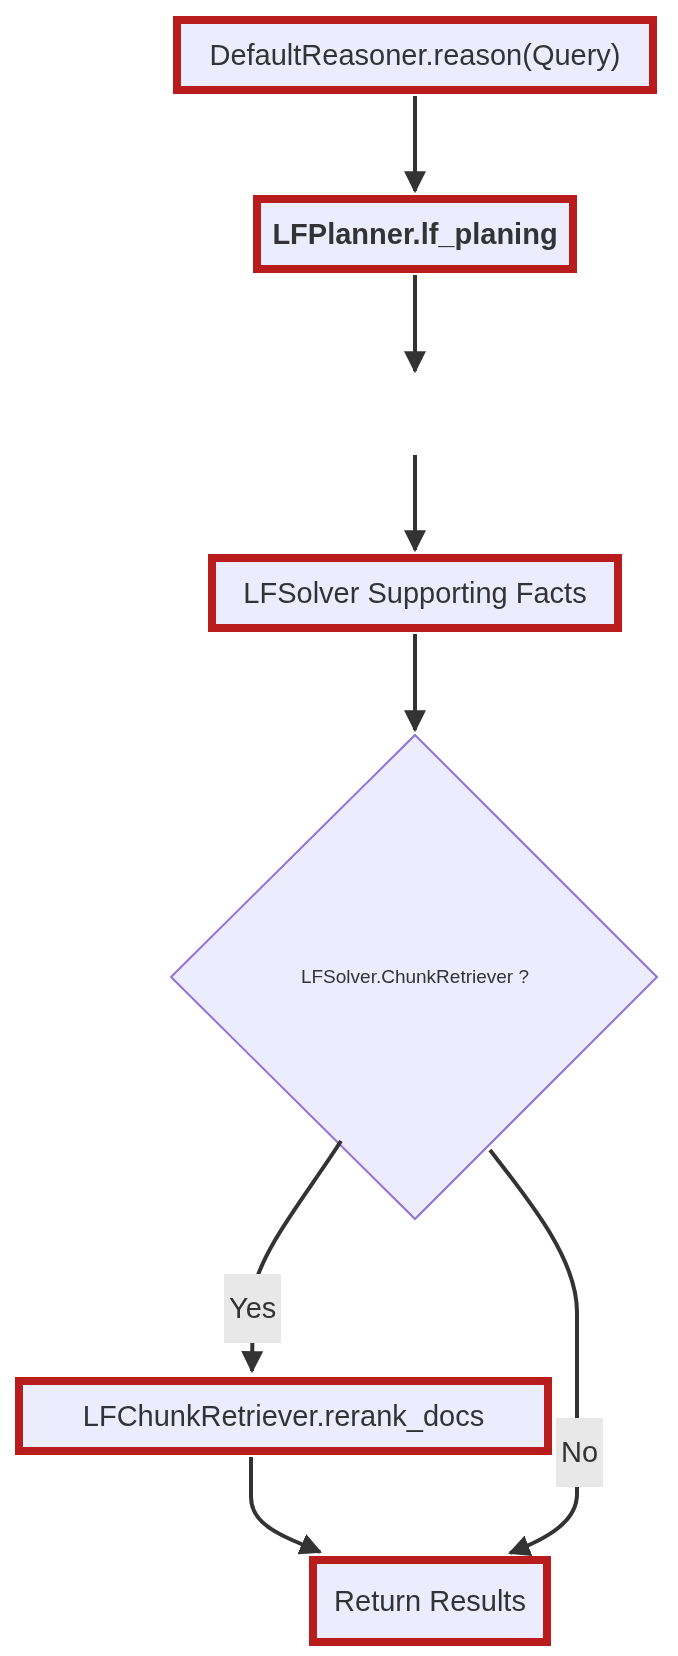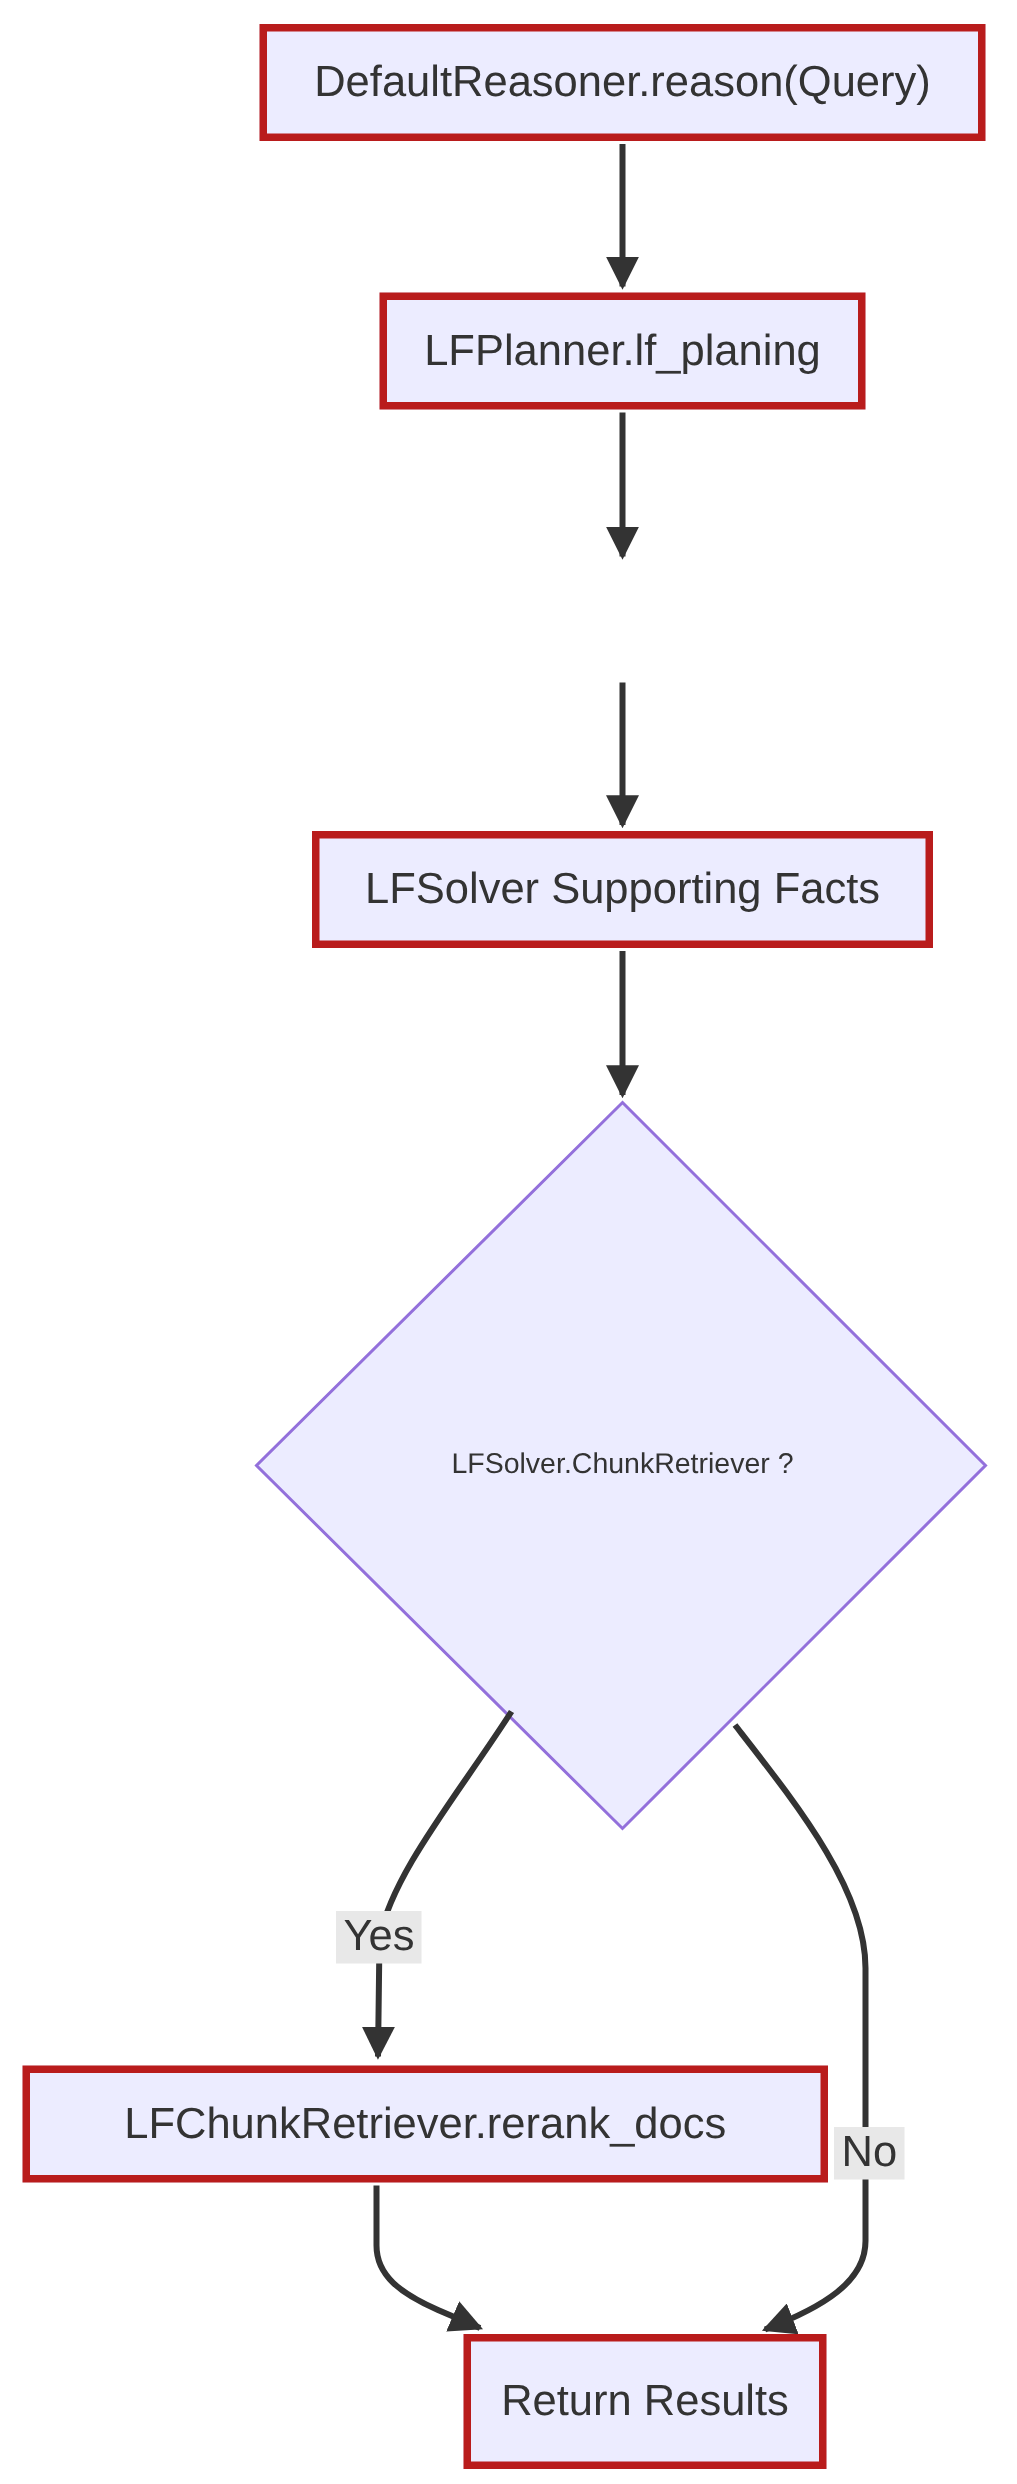--- a/index.html
+++ b/index.html
@@ -24,21 +24,21 @@
   }
   .diamond-shape {
     fill: #ECECFF;
     stroke: #9370DB;
     stroke-width: 2;
   }
   .node {
     position: absolute;
     z-index: 2;
     background: #ECECFF;
-    border: 5px solid #b91c1c;
+    border: 8px solid #b91c1c;
     box-sizing: border-box;
     display: flex;
     align-items: center;
     justify-content: center;
     color: #333333;
     font-size: 29px;
     line-height: 1.2;
     white-space: nowrap;
   }
   .decision-text {
@@ -51,25 +51,25 @@
     font-size: 19px;
     white-space: nowrap;
   }
   .edge-label {
     position: absolute;
     z-index: 3;
     background: #e8e8e8;
     color: #333333;
     font-size: 29px;
     line-height: 1.15;
-    padding: 1px 5px;
+    padding: 18px 5px;
     white-space: nowrap;
   }
   #n-reason  { left: 173px; top: 16px;   width: 484px; height: 78px; }
-  #n-planner { left: 253px; top: 195px;  width: 324px; height: 78px; }
+  #n-planner { left: 253px; top: 195px;  width: 324px; height: 78px; font-weight: bold; }
   #n-solver  { left: 297px; top: 375px;  width: 236px; height: 78px; }
   #n-facts   { left: 208px; top: 554px;  width: 414px; height: 78px; }
   #n-rerank  { left: 15px;  top: 1377px; width: 537px; height: 78px; }
   #n-results { left: 309px; top: 1556px; width: 242px; height: 90px; }
   #t-decision { left: 173px; top: 942px; width: 484px; height: 70px; }
   #l-yes { left: 224px; top: 1274px; }
   #l-no  { left: 556px; top: 1390px; margin-top: 28px; }
 </style>
 </head>
 <body>

